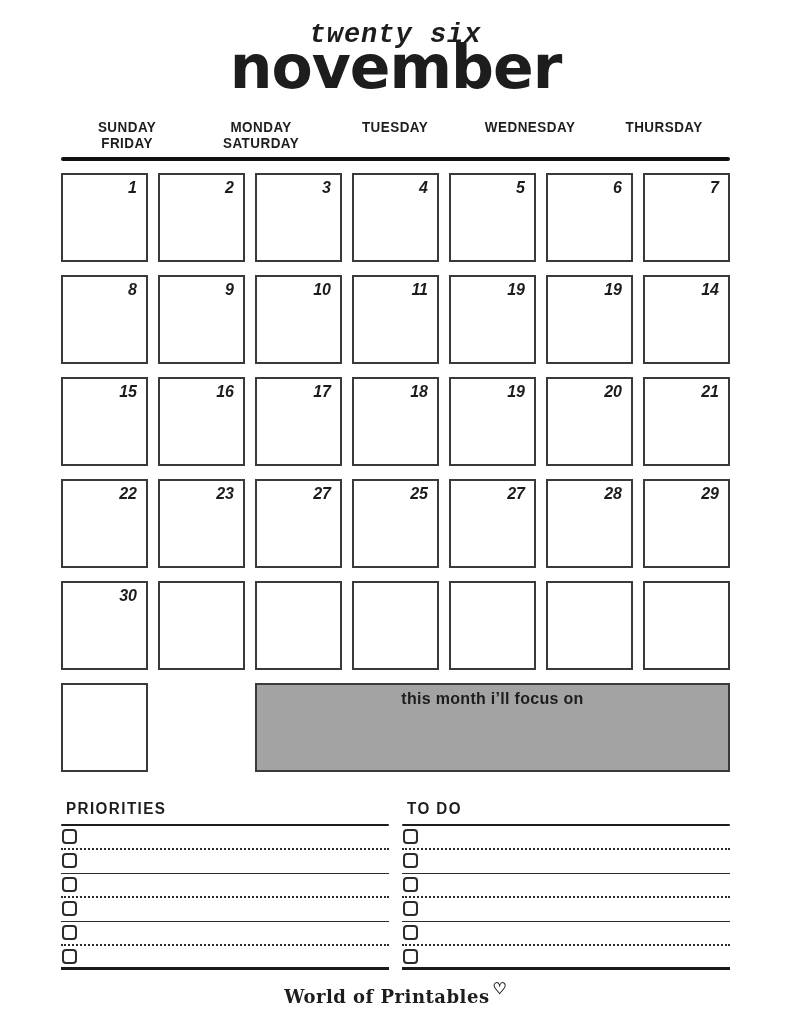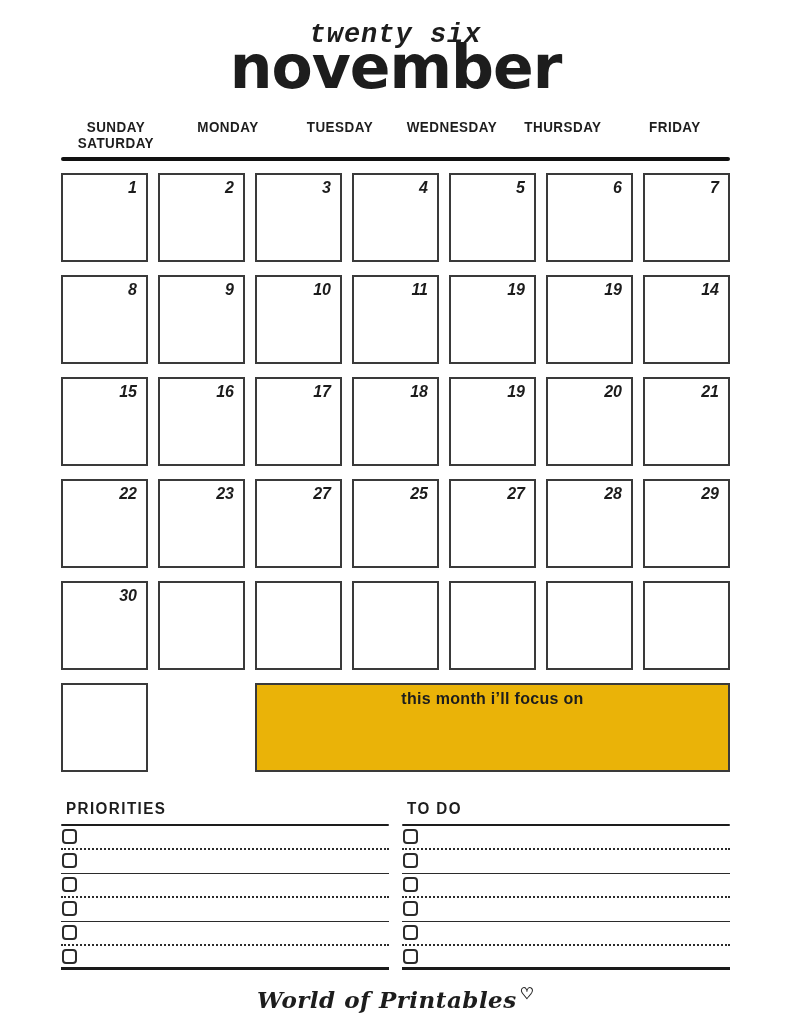--- a/index.html
+++ b/index.html
@@ -12,45 +12,45 @@
   body{font-family:"Liberation Sans",sans-serif;color:var(--ink);}
   .page{position:relative;width:791px;height:1024px;margin:0 auto;background:#fff;overflow:hidden;padding-top:22px;}
 
   
   .title-block{text-align:center;line-height:1;}
   .script{font-family:Liberation Mono, monospace;font-style:italic;font-weight:bold;font-size:27px;letter-spacing:1px;position:relative;z-index:2;}
   .month{font-family:"DejaVu Sans",sans-serif;font-weight:bold;font-size:60px;letter-spacing:-1px;margin-top:-12px;line-height:1;}
 
   
   .calwrap{width:669px;margin:22px 61px 0;}
-  .weekdays{display:grid;grid-template-columns:repeat(6,1fr);column-gap:2px;}
+  .weekdays{display:grid;grid-template-columns:repeat(5,1fr);column-gap:2px;}
   .wd{text-align:center;font-size:14px;font-weight:bold;letter-spacing:0.5px;transform:scaleX(0.96);}
   .rule{height:3.5px;background:#111;border-radius:2px;margin-top:6px;}
 
   
   .grid{display:grid;grid-template-columns:repeat(7,1fr);column-gap:10px;row-gap:13px;grid-auto-rows:89px;margin-top:12px;}
   .cell{border:2px solid var(--box-border);background:#fff;position:relative;}
   .cell .date{position:absolute;top:4px;right:9px;font-size:16px;font-weight:bold;color:#1c1c1c;font-style:oblique 6deg;}
-  .focus{grid-column:3 / 8;border:2px solid var(--box-border);background:#eab308;text-align:center;padding-top:5px;}
+  .focus{grid-column:3 / 8;border:2px solid var(--box-border);background:#a3a3a3;text-align:center;padding-top:5px;}
   .focus .focus-label{font-size:16px;font-weight:bold;letter-spacing:0.3px;}
 
   
   .lists{display:flex;gap:13px;width:669px;margin:28px 61px 0;}
   .list{flex:1;}
   .list h2{font-size:16px;font-weight:bold;letter-spacing:1.5px;margin-left:5px;transform-origin:left;transform:scaleX(0.95);}
   .hrule{height:2.5px;background:var(--ink);margin-top:6px;border-radius:1px;}
   .chk-row{position:relative;height:24px;}
   .chk-row.dotted{border-bottom:2px dotted var(--line);}
   .chk-row.solid{border-bottom:1.5px solid var(--line);}
   .chk-row.thick{border-bottom:3px solid #1a1a1a;}
   .chk{position:absolute;left:1px;top:3px;width:15px;height:15px;border:2px solid var(--line);border-radius:4px;background:#fff;}
 
   
   .footer{text-align:center;margin-top:16px;}
-  .brand{font-family:"DejaVu Serif",serif;font-style:italic;font-weight:bold;font-size:23px;letter-spacing:0.5px;}
+  .brand{font-family:"DejaVu Serif",serif;font-weight:bold;font-size:18px;letter-spacing:0.5px;}
   .heart{font-size:16px;position:relative;top:-9px;margin-left:3px;font-weight:bold;}
 </style>
 </head>
 <body>
 
 <div class="page">
 
   <header class="title-block">
     <div class="script">twenty six</div>
     <h1 class="month">november</h1>

